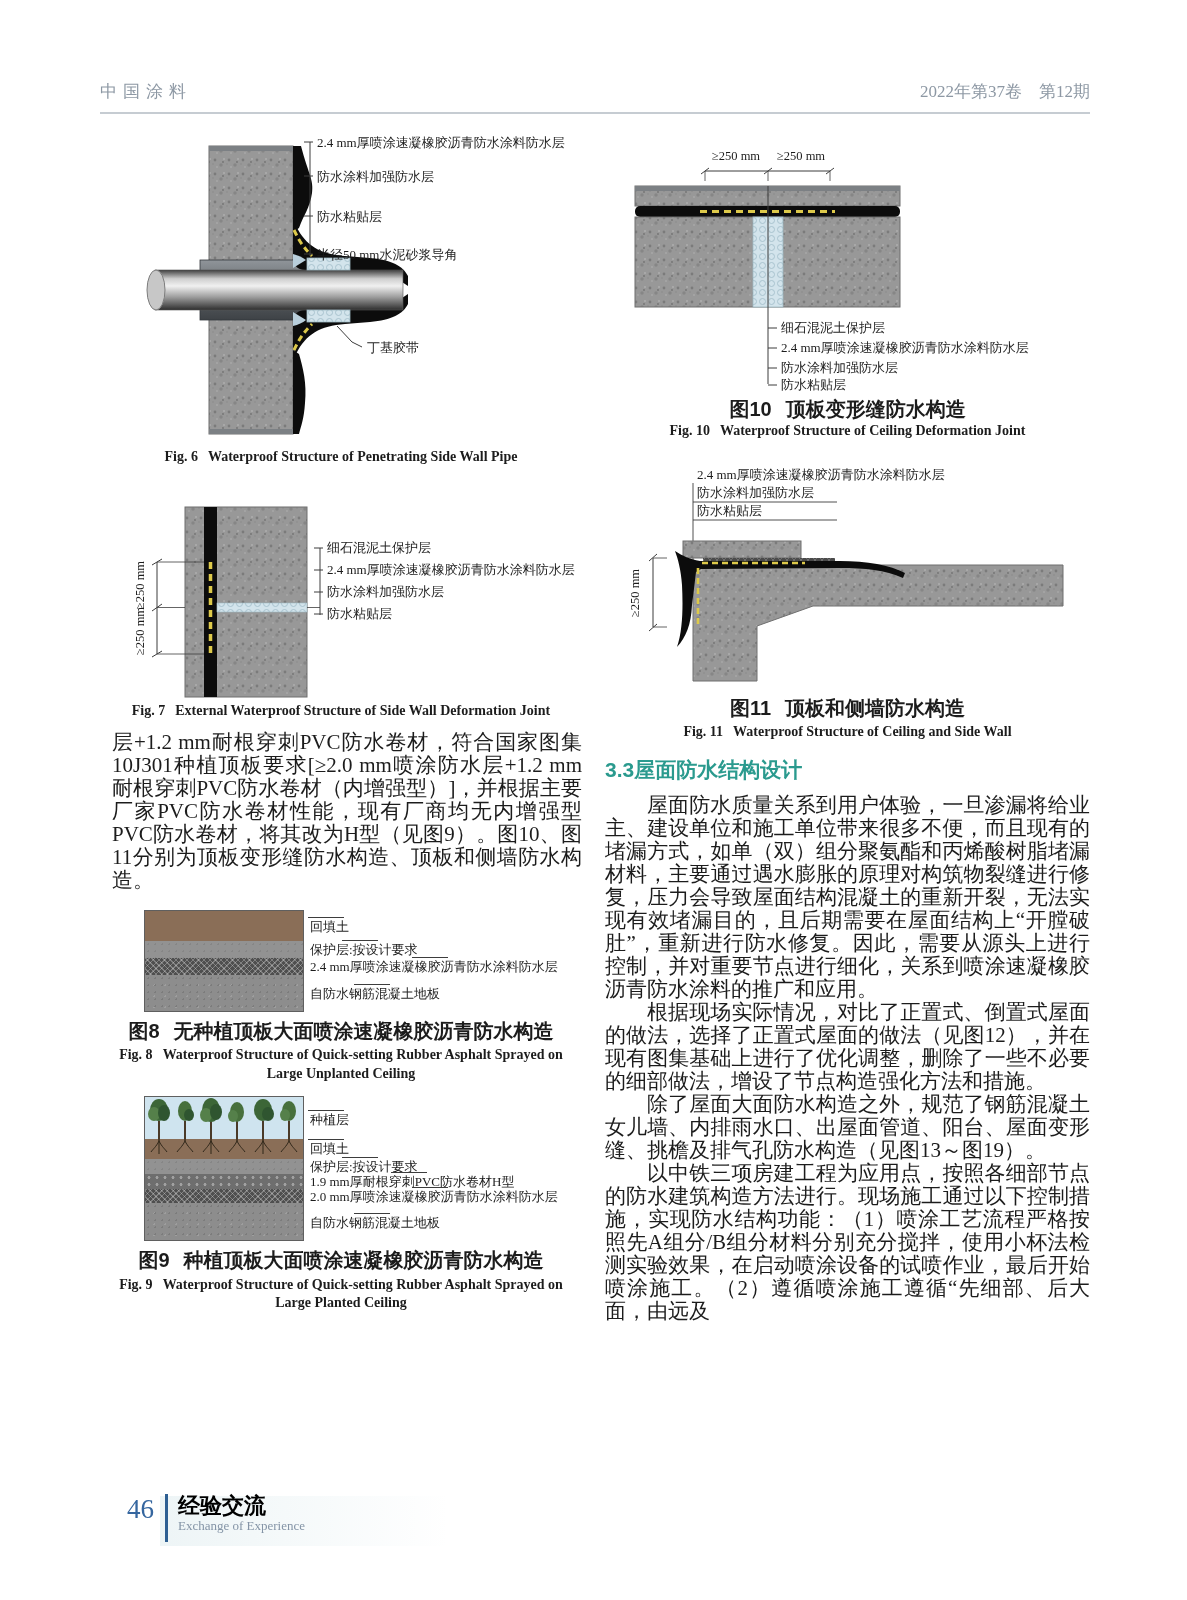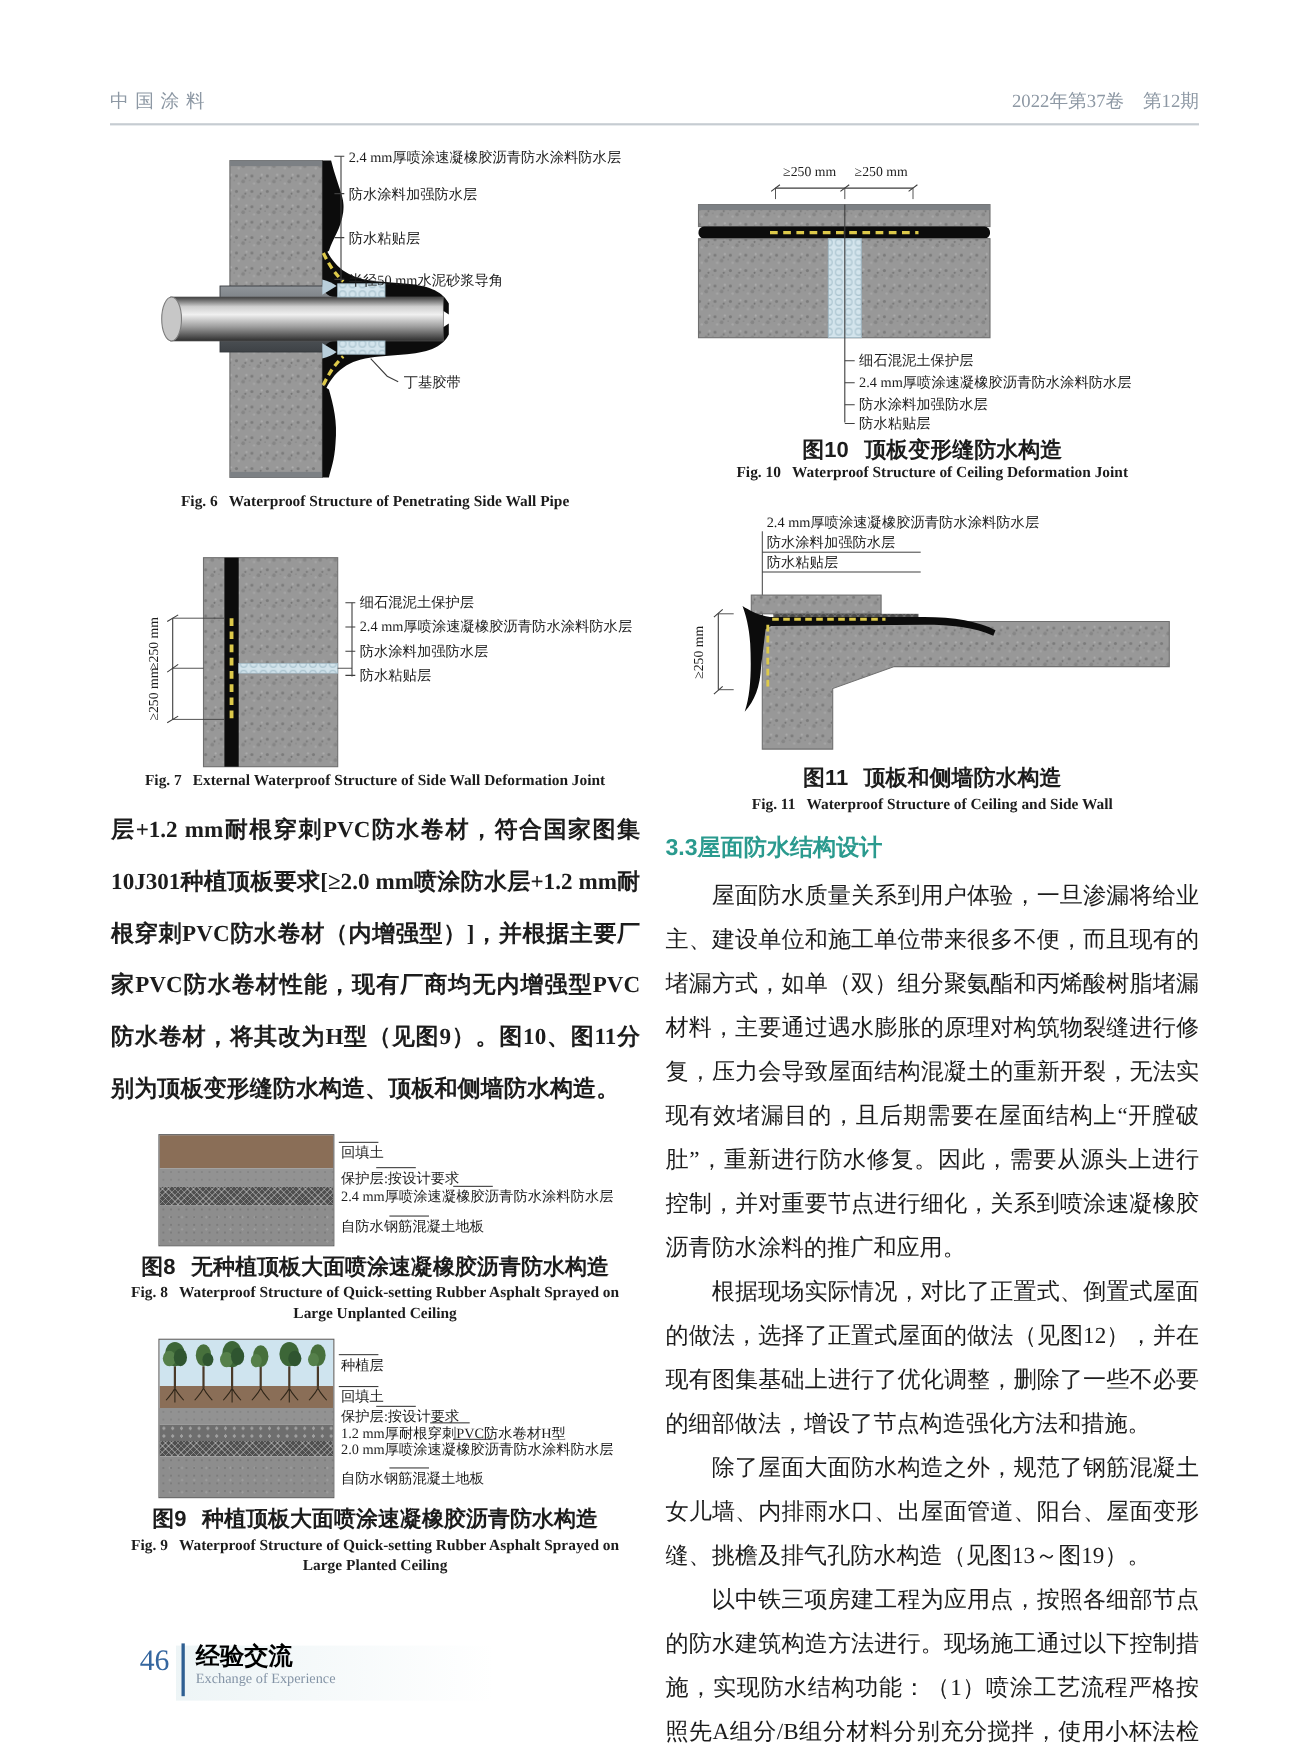--- a/index.html
+++ b/index.html
@@ -13,22 +13,22 @@
   .colL{position:absolute;left:100px;top:128px;width:482px;}
   .colR{position:absolute;left:605px;top:128px;width:485px;}
   
   .figcap{text-align:center;line-height:1.32;margin:2px 0 0 0;}
   .cap-zh{font-family:"Liberation Sans","DejaVu Sans",sans-serif;font-weight:bold;font-size:20px;}
   .cap-zh .num{margin-right:14px;}
   .cap-en{font-weight:bold;font-size:14px;margin-top:2px;}
   .cap-en .num{margin-right:10px;}
   
   .para{font-size:21px;text-align:justify;}
-  .colL .para{line-height:47px;margin:10px 0 0 1px;font-weight:bold;}
-  .colR .para{line-height:40px;margin:0;text-indent:2em;}
+  .colL .para{line-height:23px;margin:10px 0 0 12px;}
+  .colR .para{line-height:23px;margin:0;text-indent:2em;}
   .sec-head{font-family:"Liberation Sans","DejaVu Sans",sans-serif;font-weight:bold;font-size:21px;
             color:#2a9a8e;margin:14px 0 10px 0;}
   .sec-head .num{}
   
   .art{display:block;}
   svg text{font-family:"Liberation Serif","DejaVu Serif",serif;fill:#1c1c1c;}
   .flabel{font-size:13px;}
   .fdim{font-size:12.5px;}
   
   .layerfig{position:relative;}
@@ -258,21 +258,21 @@
       <div class="llabel" style="top:44px">
           <span class="line"></span>
           <span class="txt">回填土</span>
         </div>
       <div class="llabel" style="top:62px">
           <span class="line"></span>
           <span class="txt">保护层:按设计要求</span>
         </div>
       <div class="llabel" style="top:77px">
           <span class="line"></span>
-          <span class="txt">1.2 mm厚耐根穿刺PVC防水卷材H型</span>
+          <span class="txt">1.9 mm厚耐根穿刺PVC防水卷材H型</span>
         </div>
       <div class="llabel" style="top:92px">
           <span class="line"></span>
           <span class="txt">2.0 mm厚喷涂速凝橡胶沥青防水涂料防水层</span>
         </div>
       <div class="llabel" style="top:118px">
           <span class="line"></span>
           <span class="txt">自防水钢筋混凝土地板</span>
         </div>
     </div>

